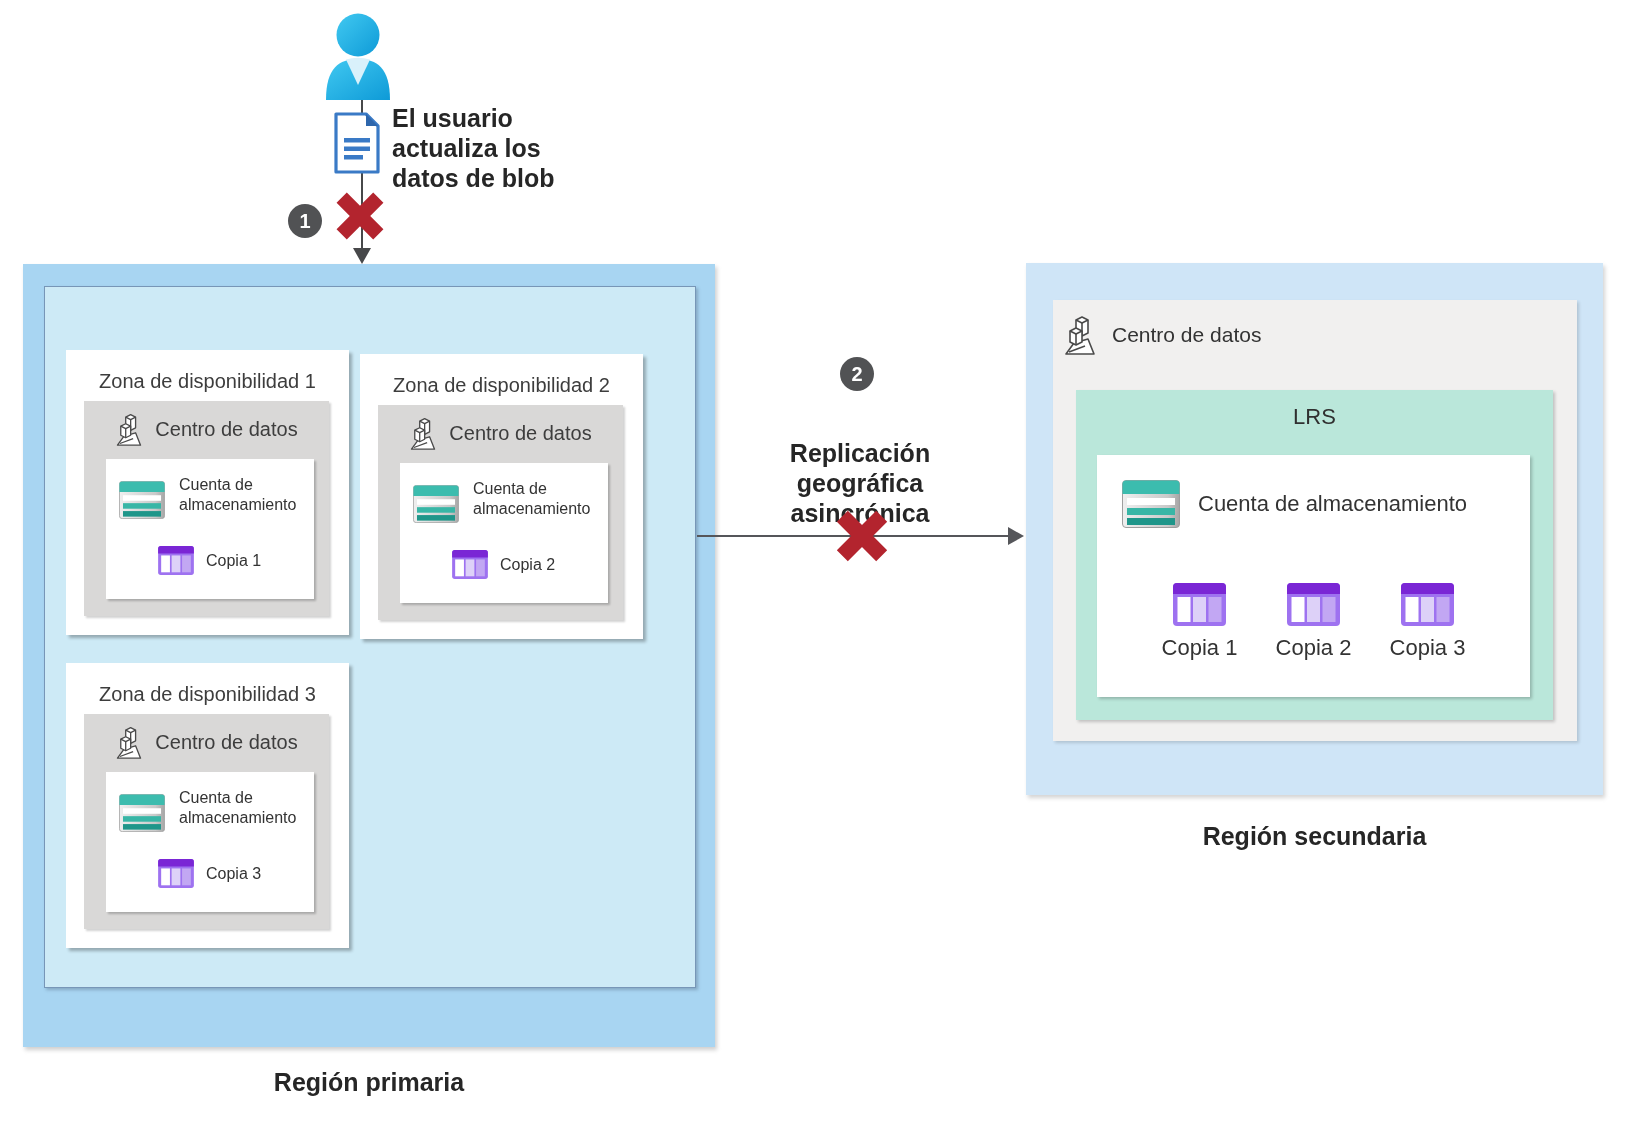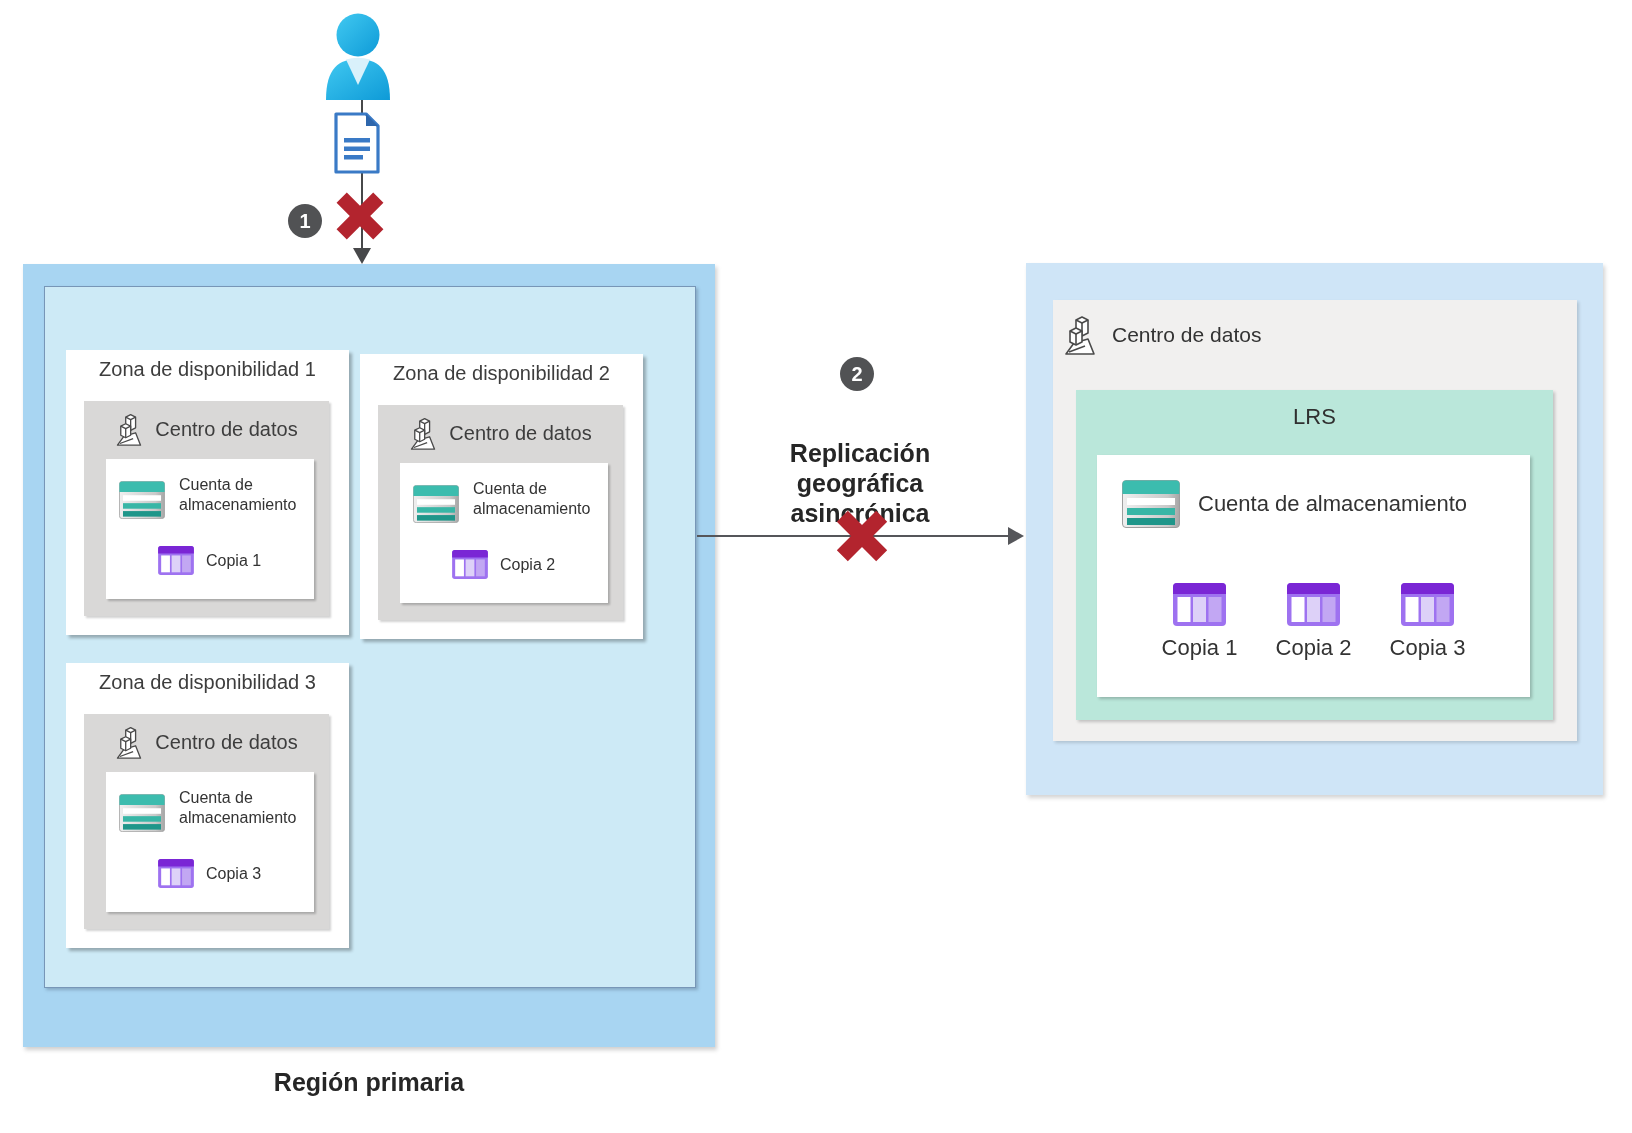--- a/index.html
+++ b/index.html
@@ -19,21 +19,21 @@
     color:#fff;font-size:20px;font-weight:bold;display:flex;align-items:center;justify-content:center;}
 
   
   .region-primary{position:absolute;left:23px;top:264px;width:692px;height:783px;
     background:#a8d5f2;box-shadow:2px 3px 4px rgba(150,150,150,.45);}
   .zrs-box{position:absolute;left:21px;top:22px;width:650px;height:700px;
     background:#cdeaf6;border:1px solid #7796b7;box-shadow:2px 2px 3px rgba(90,115,140,.45);}
   .zrs-label{padding-top:13px;text-align:center;font-size:22px;color:#303030;}
   .zone{position:absolute;width:283px;height:285px;background:#ffffff;
     box-shadow:3px 3px 3px rgba(0,0,0,.28);}
-  .zone-title{margin-top:8px;text-align:center;font-size:20px;color:#3d3d3d;}
+  .zone-title{margin-top:20px;text-align:center;font-size:20px;color:#3d3d3d;}
   .dc-box{position:absolute;left:18px;top:51px;width:245px;height:215px;background:#d9d8d7;
     box-shadow:2px 2px 2px rgba(0,0,0,.18);}
   .dc-header{display:flex;align-items:center;justify-content:center;gap:12px;margin-top:11px;}
   .dc-header .dc-text{font-size:20px;color:#3d3d3d;}
   .inner-white{position:absolute;left:22px;top:58px;width:208px;height:140px;background:#ffffff;
     box-shadow:2px 2px 2px rgba(0,0,0,.22);}
   .storage-label{position:absolute;left:73px;top:16px;font-size:16px;line-height:20px;color:#333;}
   .copy-label{position:absolute;left:100px;top:93px;font-size:16px;color:#333;}
   .region-label{position:absolute;text-align:center;font-size:25px;font-weight:bold;color:#262626;}
 
@@ -127,20 +127,21 @@
     <rect x="11" y="34.5" width="26" height="4.5" fill="#3a7ac6"></rect>
     <rect x="11" y="43" width="19" height="4.5" fill="#3a7ac6"></rect>
   </svg>
 
   <svg class="abs" style="left:333px;top:189px" width="54" height="54">
       <use href="#sym-xmark"></use>
     </svg>
 
   <div class="badge" style="left:288px;top:204px">1</div>
 
+  <div class="caption">El usuario actualiza los datos de blob</div>
 
   <div class="region-primary">
     <div class="zrs-box">
 
       <div class="zone" style="left:21px;top:63px">
         <div class="zone-title">Zona de disponibilidad 1</div>
         <div class="dc-box">
           <div class="dc-header">
             <svg width="28" height="35">
                 <use href="#sym-building"></use>
@@ -255,14 +256,15 @@
                   <use href="#sym-table"></use>
                 </svg>
               <span class="copy-text">Copia 3</span>
             </div>
           </div>
         </div>
       </div>
     </div>
   </div>
 
+  <div class="region-label" style="left:1026px;top:822px;width:577px">Región secundaria</div>
 
 </div>
 
 </body></html>

